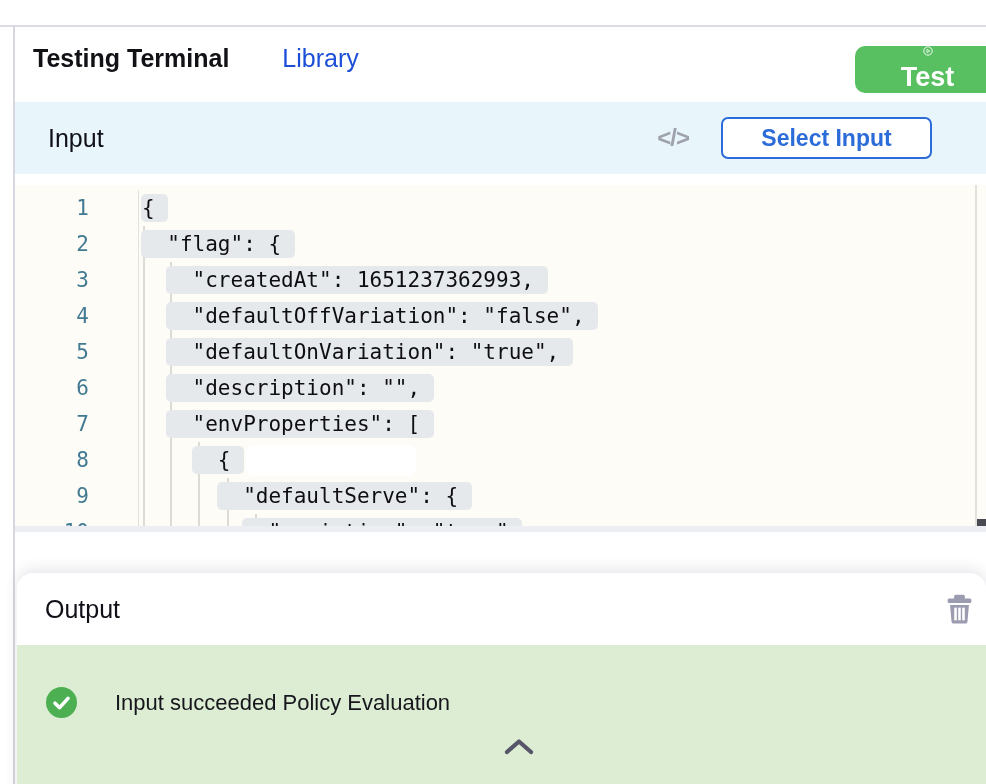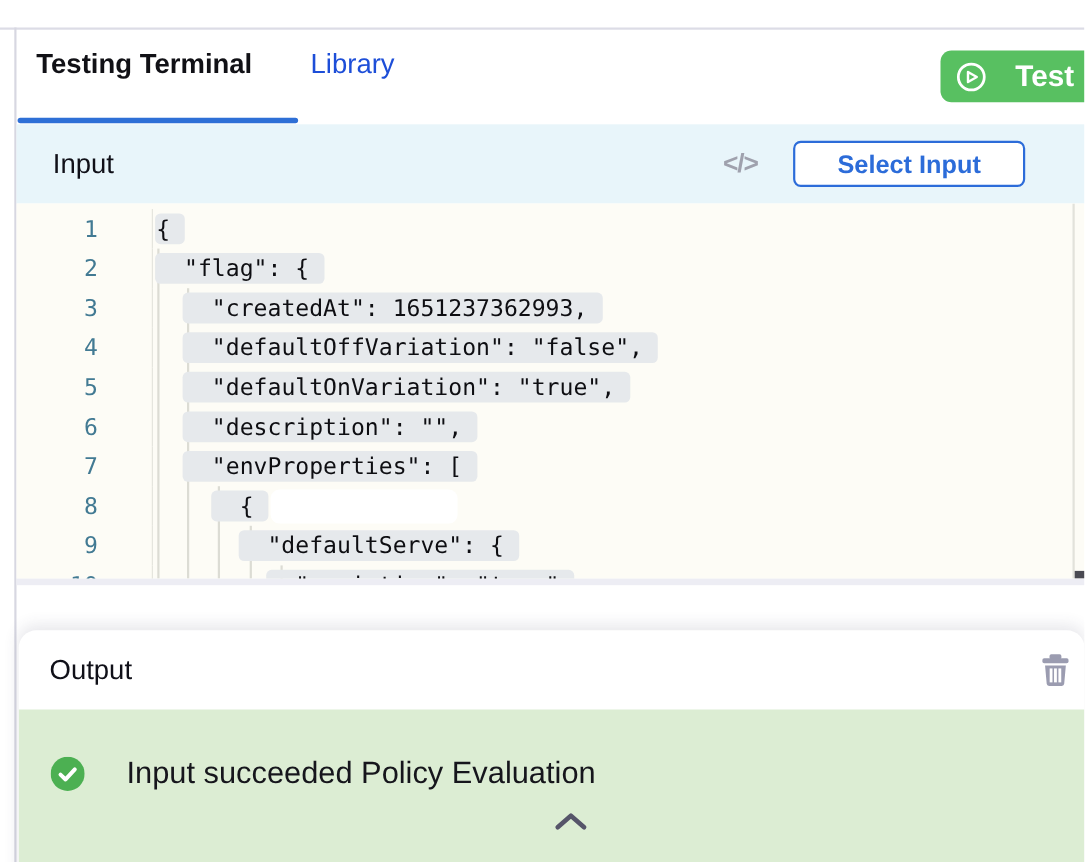--- a/index.html
+++ b/index.html
@@ -11,25 +11,25 @@
 
   
   .tabs{position:absolute;left:33px;top:44px;height:50px;display:flex;align-items:flex-start;gap:53px;}
   .tab{font-size:25px;cursor:pointer;}
   .tab.active{font-weight:bold;color:#111116;}
   .tab.inactive{color:#1d4ed8;}
   .tab-underline{position:absolute;left:16px;top:107px;width:255px;height:5px;border-radius:3px;background:#2e6fd6;}
 
   
   .test-btn{position:absolute;left:855px;top:46px;width:131px;height:47px;border-radius:10px 0 0 10px;
-            background:#58c061;display:flex;align-items:center;padding-left:14px;gap:26px;box-sizing:border-box;cursor:pointer;}
+            background:#58c061;display:flex;align-items:center;padding-left:14px;gap:6px;box-sizing:border-box;cursor:pointer;flex-direction:column;}
   .test-btn span{color:#fff;font-size:27px;font-weight:bold;}
 
   
-  .input-header{position:absolute;left:15px;top:113px;width:971px;height:72px;background:#e8f5fa;
+  .input-header{position:absolute;left:15px;top:102px;width:971px;height:72px;background:#e8f5fa;
                 display:flex;align-items:center;}
   .input-title{font-size:25px;color:#101018;margin-left:33px;}
   .code-glyph{margin-left:auto;font-size:24px;font-weight:bold;color:#9fa1ad;letter-spacing:-1px;}
   .select-input-btn{margin-left:32px;margin-right:54px;width:211px;height:42px;box-sizing:border-box;
                     border:2px solid #2c6cd9;border-radius:7px;background:#fff;color:#2c6cd9;
                     font-family:"Liberation Sans",sans-serif;font-size:23px;font-weight:bold;cursor:pointer;}
 
   
   .editor{position:absolute;left:15px;top:185px;width:971px;height:341px;background:#fdfcf6;overflow:hidden;}
   .rows{padding-top:5px;position:relative;z-index:2;}
@@ -51,21 +51,21 @@
 
   
   .output-panel{position:absolute;left:17px;top:529px;width:969px;height:255px;background:#fff;
                 border-radius:16px 16px 0 0;box-shadow:0 -4px 14px rgba(60,60,90,.12);overflow:hidden;margin-top:44px;}
   .output-header{height:72px;display:flex;align-items:center;position:relative;}
   .output-title{font-size:25px;color:#101018;margin-left:28px;}
   .trash-btn{position:absolute;right:13px;top:50%;transform:translateY(-50%);background:none;border:none;padding:0;cursor:pointer;line-height:0;}
 
   .banner{height:156px;background:#dcedd3;position:relative;}
   .banner-row{position:absolute;left:29px;top:42px;display:flex;align-items:center;gap:38px;}
-  .banner-msg{font-size:28px;color:#16161c;}
+  .banner-msg{font-size:22px;color:#16161c;}
   .chev-btn{position:absolute;left:486px;top:92px;background:none;border:none;padding:0;cursor:pointer;line-height:0;}
 
   .output-editor{height:27px;background:#fdfcf6;overflow:hidden;}
 </style>
 </head>
 <body>
 
 <div class="page">
 
   <div class="top-hline"></div>

